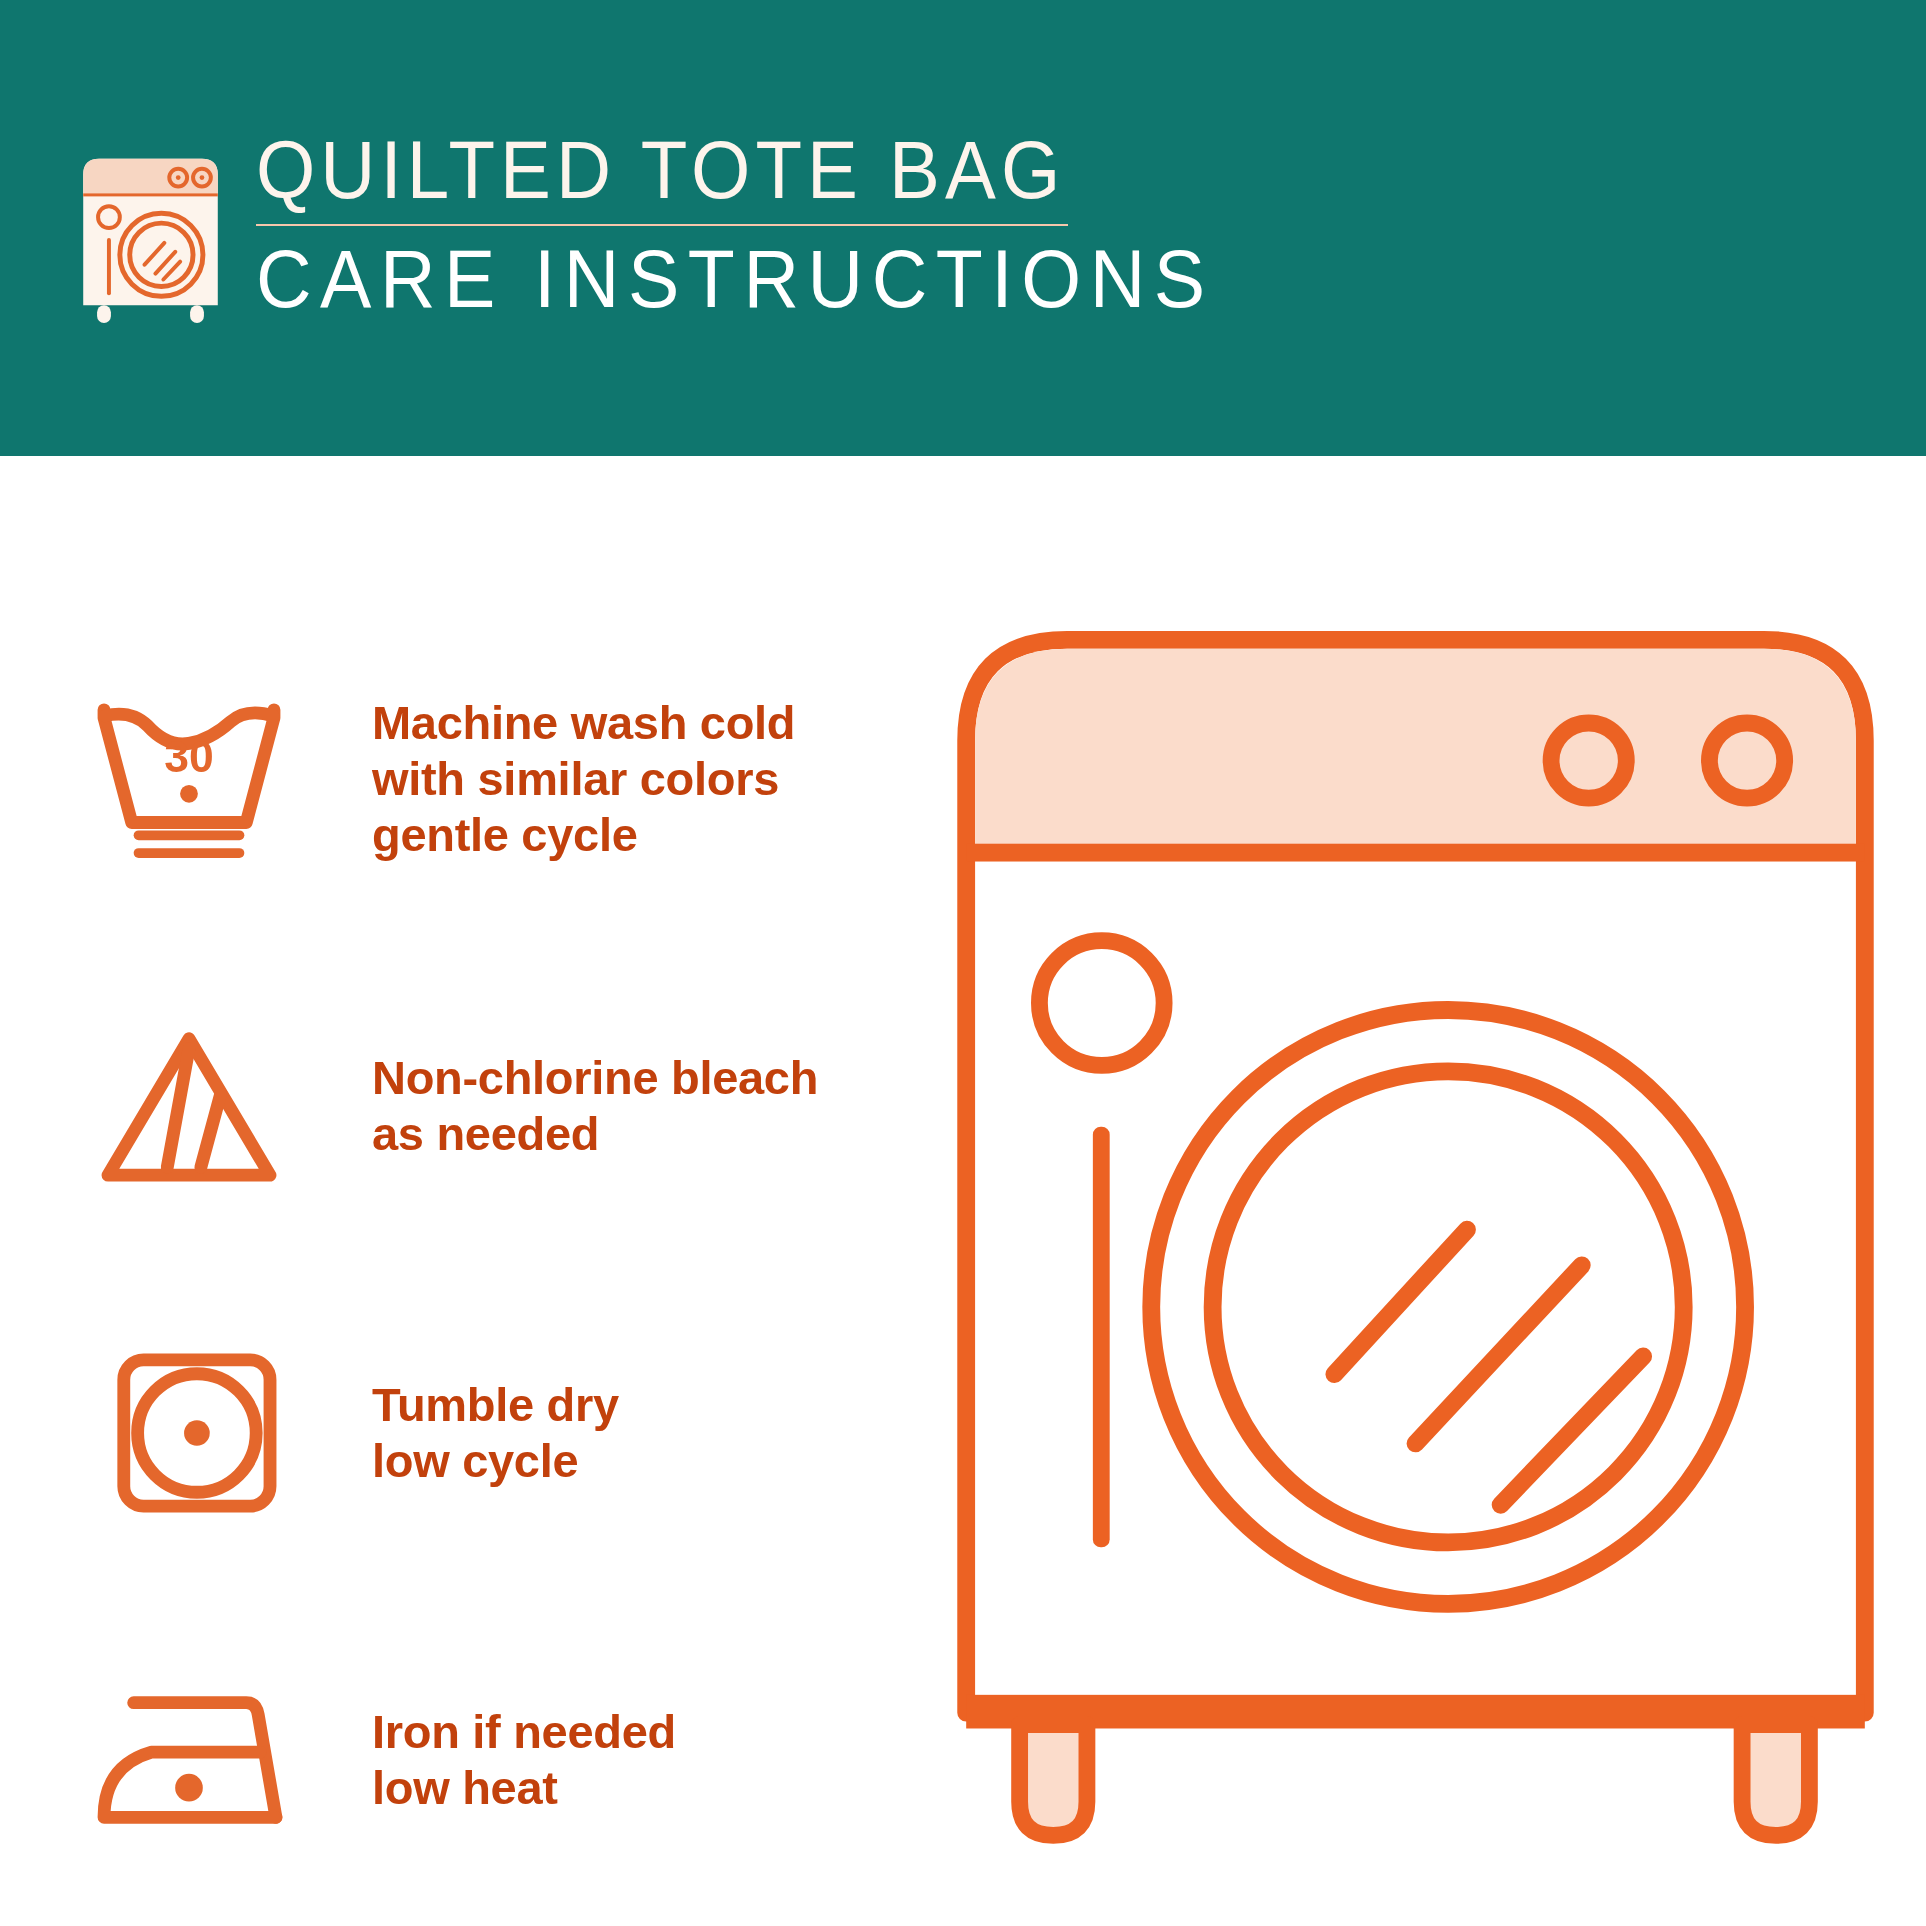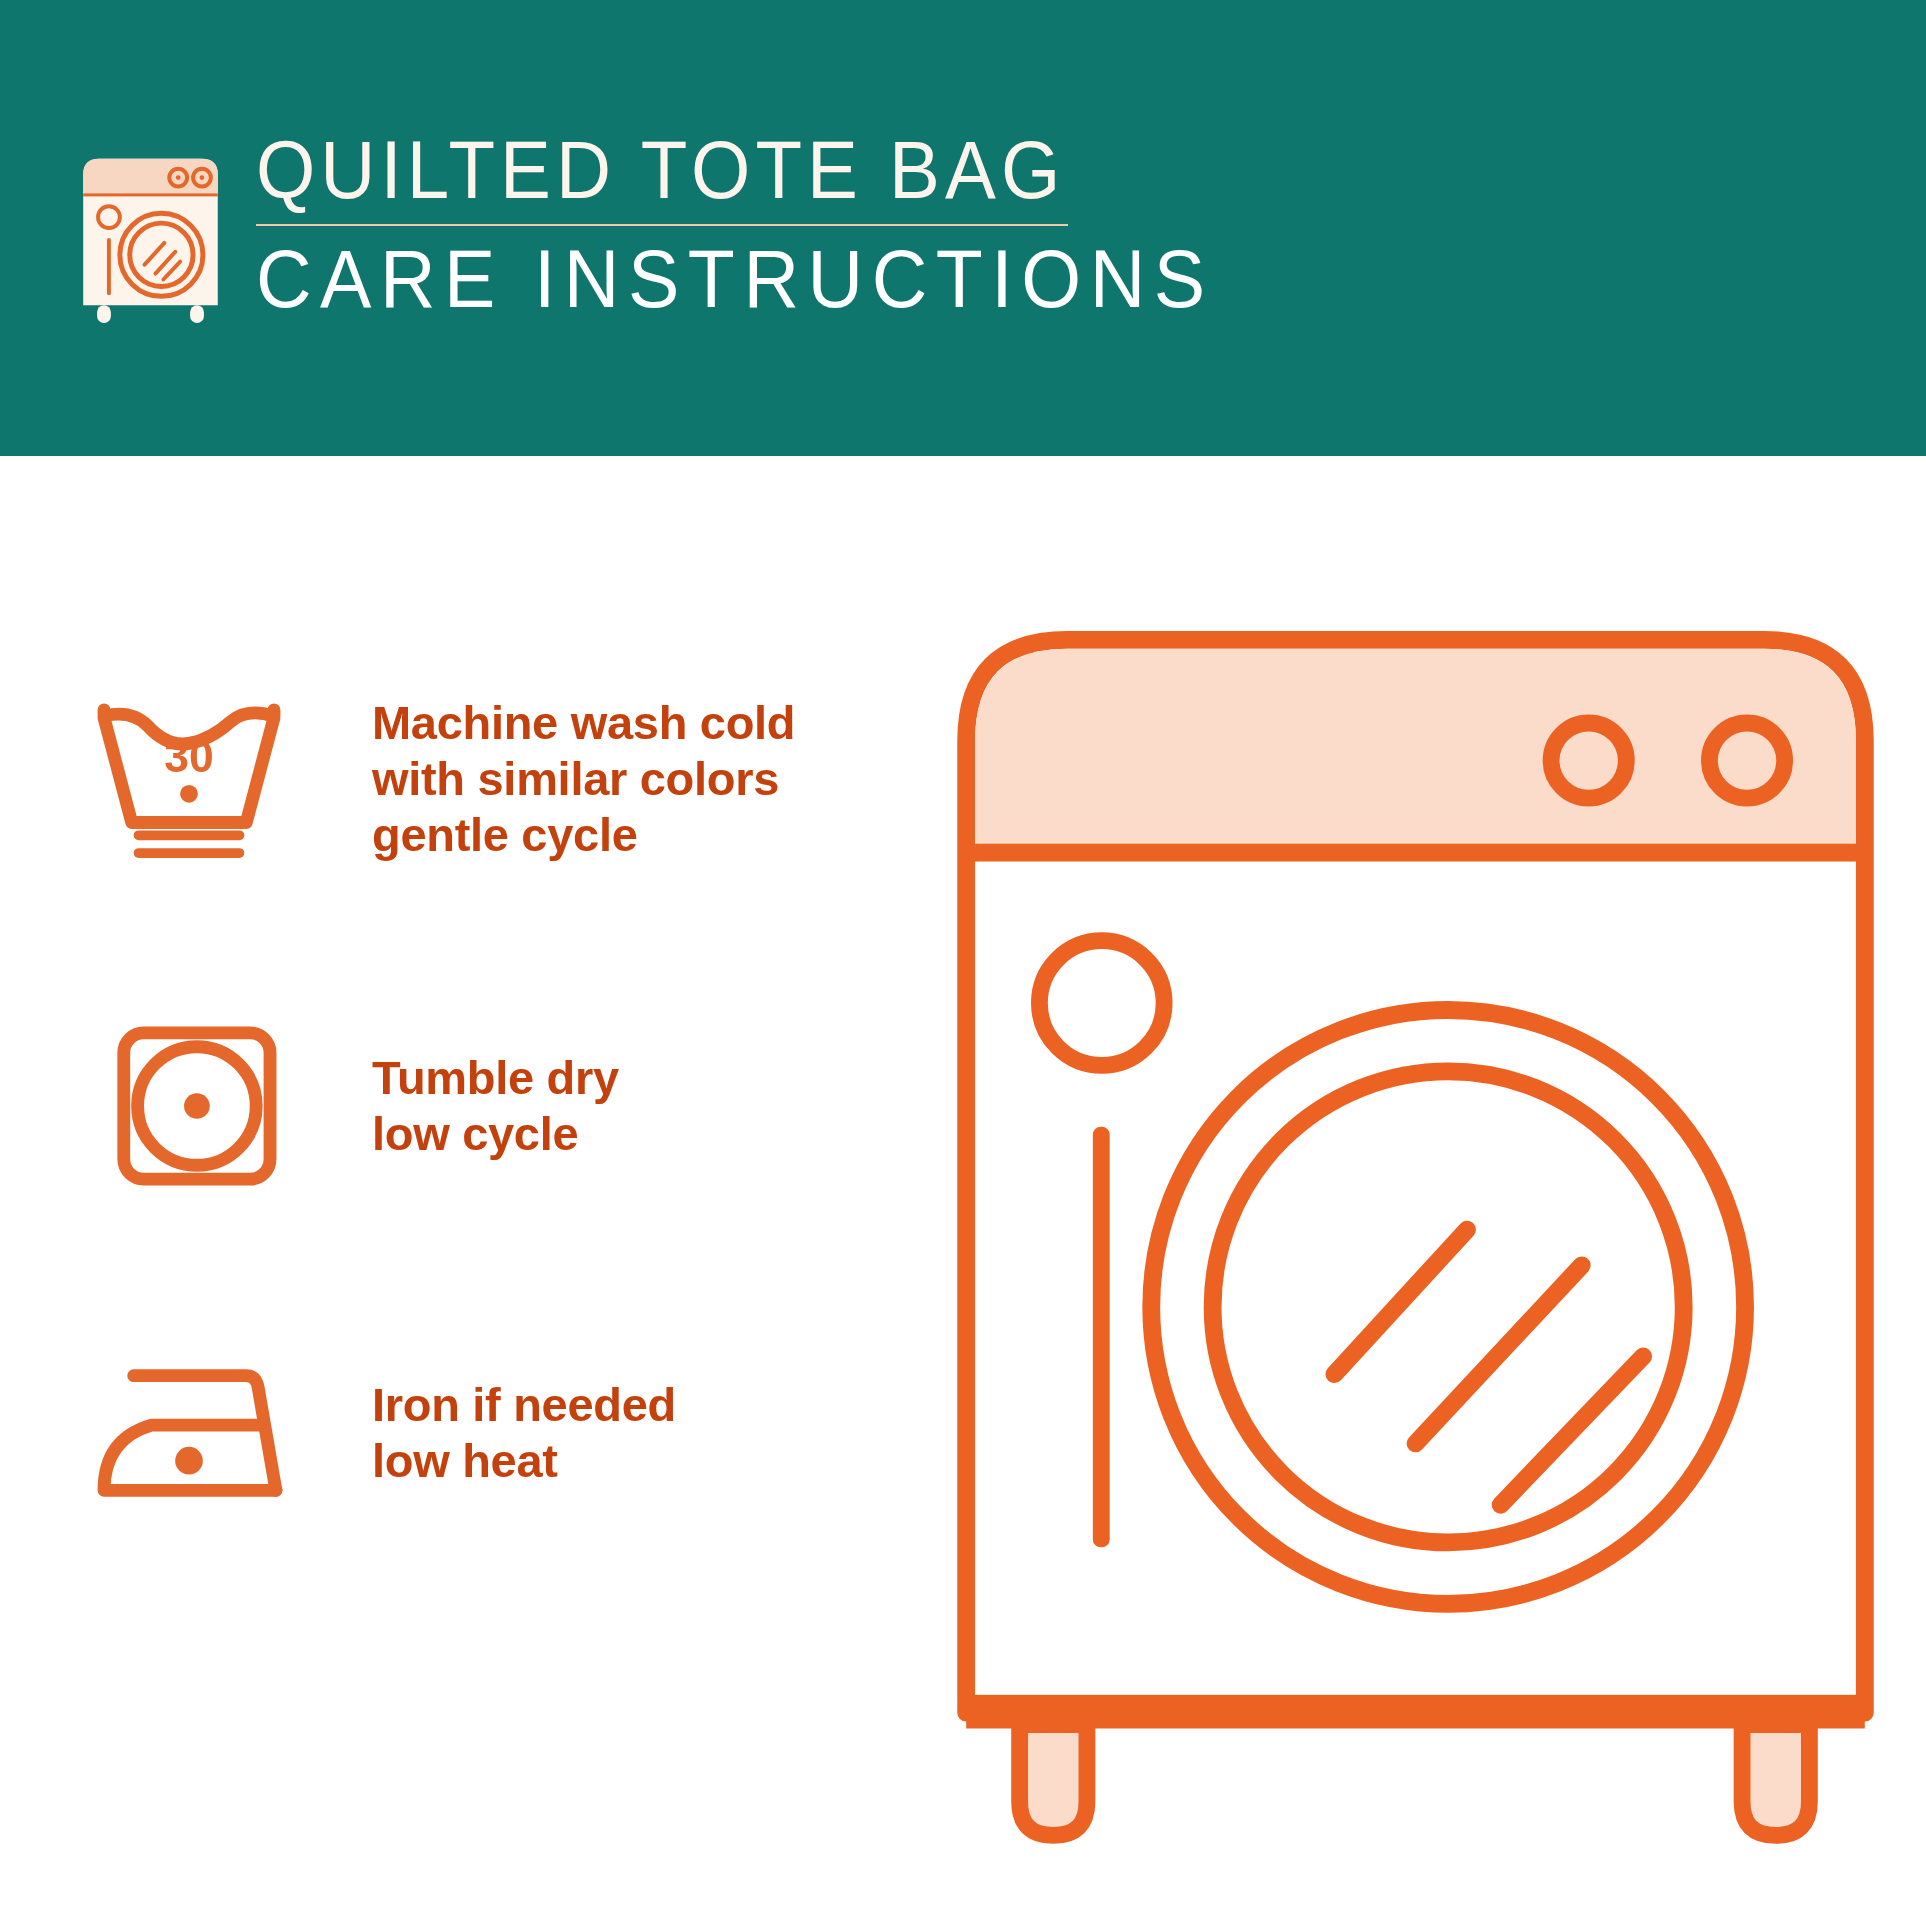--- a/index.html
+++ b/index.html
@@ -183,20 +183,33 @@
 
         <rect x="44" y="136" width="112" height="10" rx="5" fill="#E4672C"></rect>
         <rect x="44" y="154" width="112" height="10" rx="5" fill="#E4672C"></rect>
       </svg>
     </div>
     <div class="care-text">Machine wash cold
 with similar colors
 gentle cycle</div>
   </div>
 
+  <div class="care-row">
+    <div class="care-icon-wrap">
+      <svg viewBox="0 0 200 168" width="198" height="166" aria-hidden="true">
+
+        <path d="M100 16 L182 154 L18 154 Z" fill="none" stroke="#E4672C" stroke-width="13" stroke-linejoin="round"></path>
+
+        <line x1="100" y1="26" x2="78" y2="146" stroke="#E4672C" stroke-width="13" stroke-linecap="round"></line>
+        <line x1="132" y1="72" x2="112" y2="146" stroke="#E4672C" stroke-width="13" stroke-linecap="round"></line>
+      </svg>
+    </div>
+    <div class="care-text">Non-chlorine bleach
+as needed</div>
+  </div>
 
   <div class="care-row">
     <div class="care-icon-wrap">
       <svg viewBox="0 0 200 168" width="198" height="166" aria-hidden="true">
 
         <rect x="34" y="10" width="148" height="148" rx="20" fill="none" stroke="#E4672C" stroke-width="13"></rect>
 
         <circle cx="108" cy="84" r="60" fill="none" stroke="#E4672C" stroke-width="13"></circle>
 
         <circle cx="108" cy="84" r="13" fill="#E4672C"></circle>

